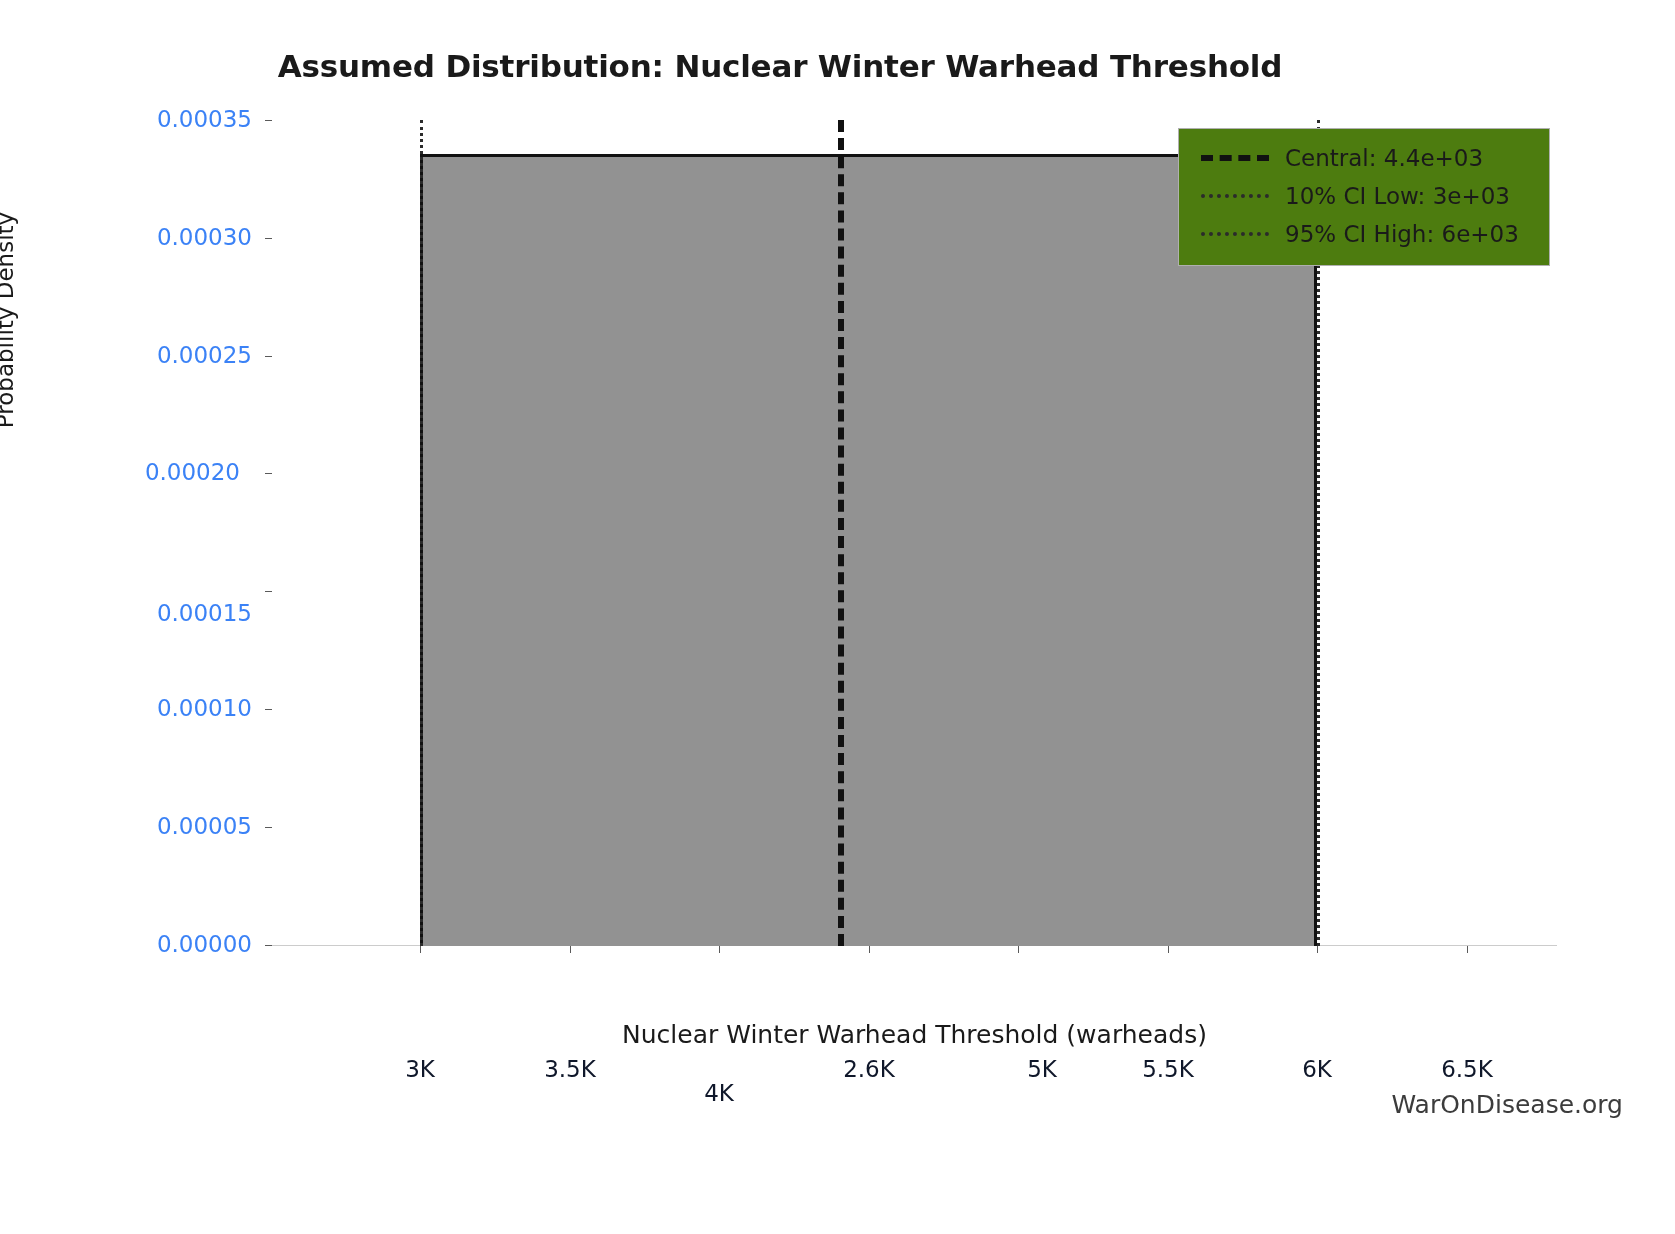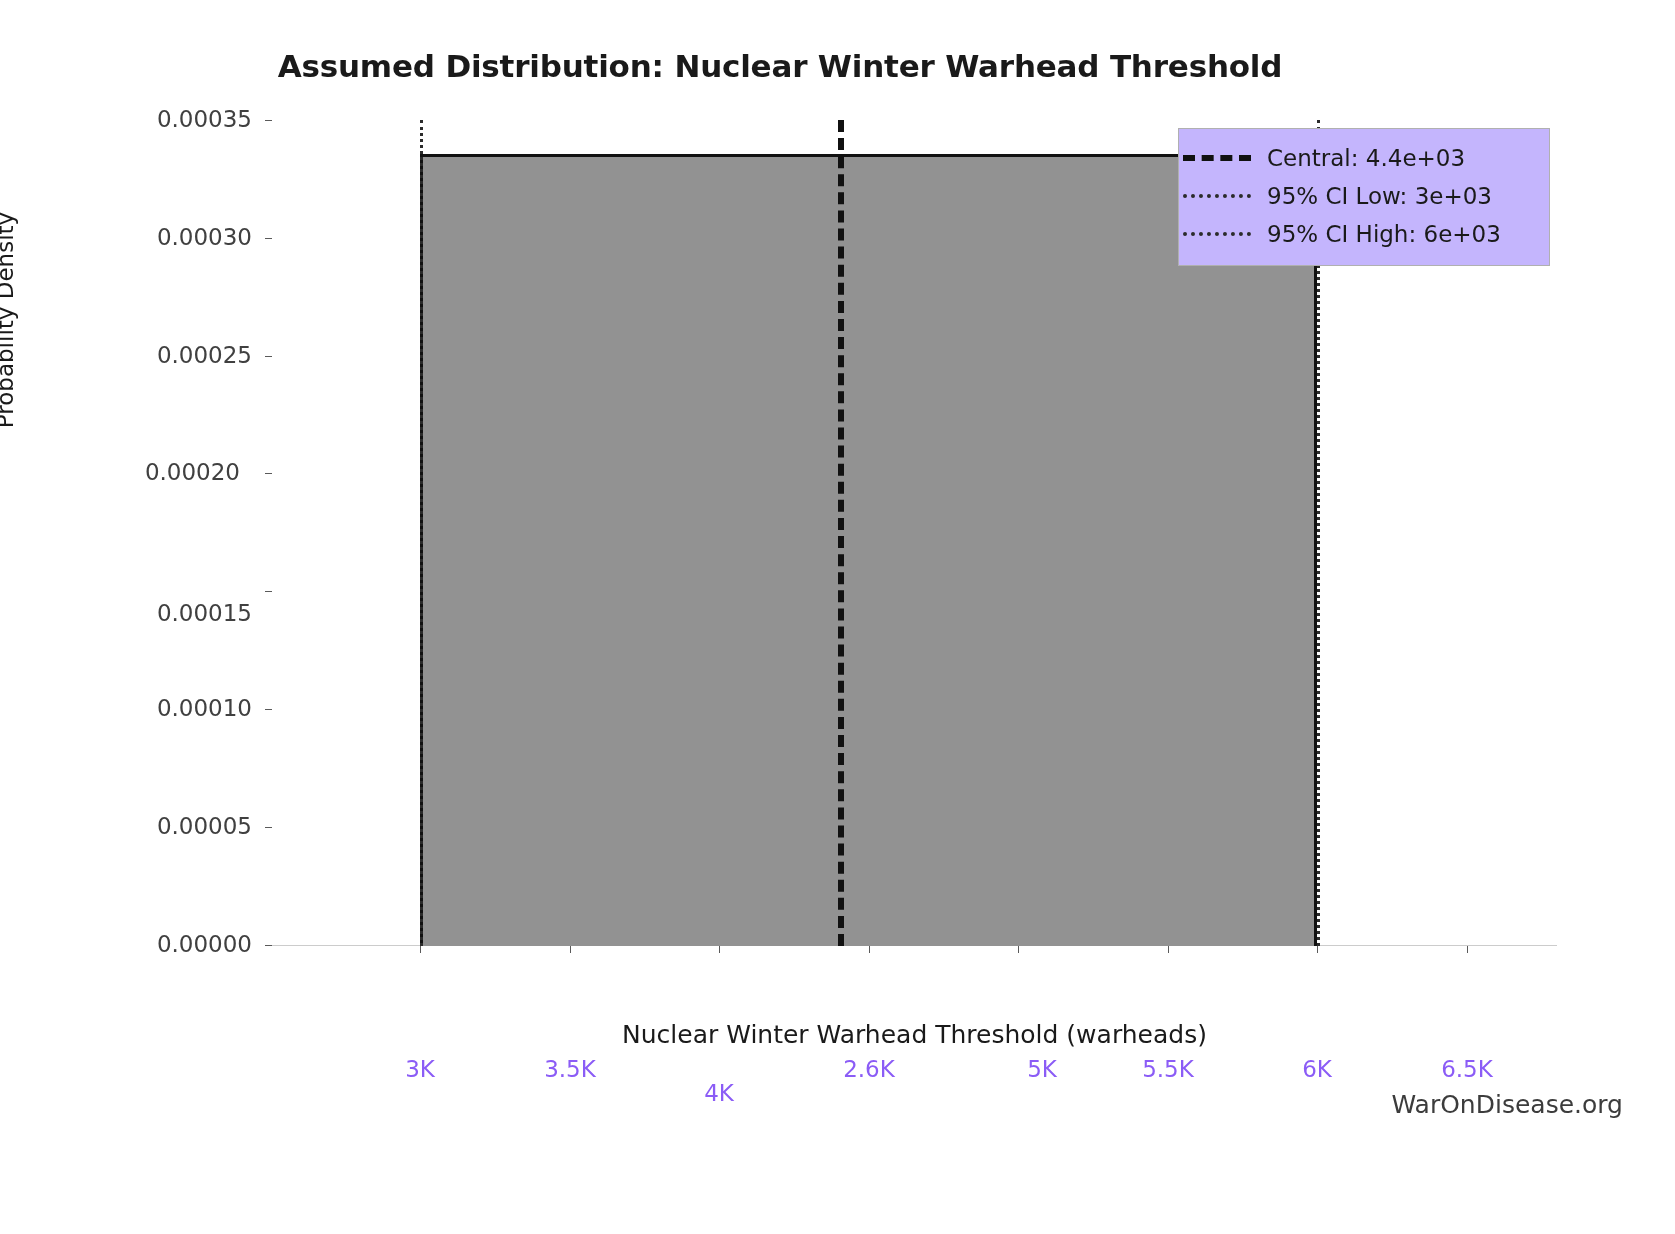--- a/index.html
+++ b/index.html
@@ -66,34 +66,34 @@
     position: absolute;
     width: 7px;
     height: 1px;
     background: #5a5a5a;
   }
   .ytick-label {
     position: absolute;
     right: 0;
     text-align: right;
     font-size: 23px;
-    color: #404040;
+    color: #3b82f6;
     white-space: nowrap;
   }
   .xtick-mark {
     position: absolute;
     width: 1px;
     height: 7px;
     background: #5a5a5a;
   }
   .xtick-label {
     position: absolute;
     text-align: left;
     font-size: 23px;
-    color: #8b5cf6;
+    color: #0f172a;
     white-space: nowrap;
     transform: translateX(-50%);
   }
   
   #ylabel {
     position: absolute;
     left: -8px;
     top: 530px;
     width: 420px;
     text-align: center;
@@ -110,23 +110,23 @@
     text-align: center;
     font-size: 25px;
     color: #1a1a1a;
   }
   
   #legend {
     position: absolute;
     left: 1178px;
     top: 128px;
     width: 372px;
-    background: #c4b5fd;
+    background: #4d7c0f;
     border: 1px solid #b0b0b0;
-    padding: 10px 14px 12px 4px;
+    padding: 10px 14px 12px 22px;
     box-sizing: border-box;
   }
   .legend-row {
     display: flex;
     align-items: center;
     height: 38px;
   }
   .legend-swatch {
     width: 68px;
     height: 0;
@@ -221,21 +221,21 @@
   <div id="ylabel">Probability Density</div>
   <div id="xlabel">Nuclear Winter Warhead Threshold (warheads)</div>
 
   <div id="legend">
     <div class="legend-row">
       <div class="legend-swatch sw-dashed"></div>
       <div class="legend-label">Central: 4.4e+03</div>
     </div>
     <div class="legend-row">
       <div class="legend-swatch sw-dotted"></div>
-      <div class="legend-label">95% CI Low: 3e+03</div>
+      <div class="legend-label">10% CI Low: 3e+03</div>
     </div>
     <div class="legend-row">
       <div class="legend-swatch sw-dotted"></div>
       <div class="legend-label">95% CI High: 6e+03</div>
     </div>
   </div>
 
   <div id="footer-credit">WarOnDisease.org</div>
 
 </div>

